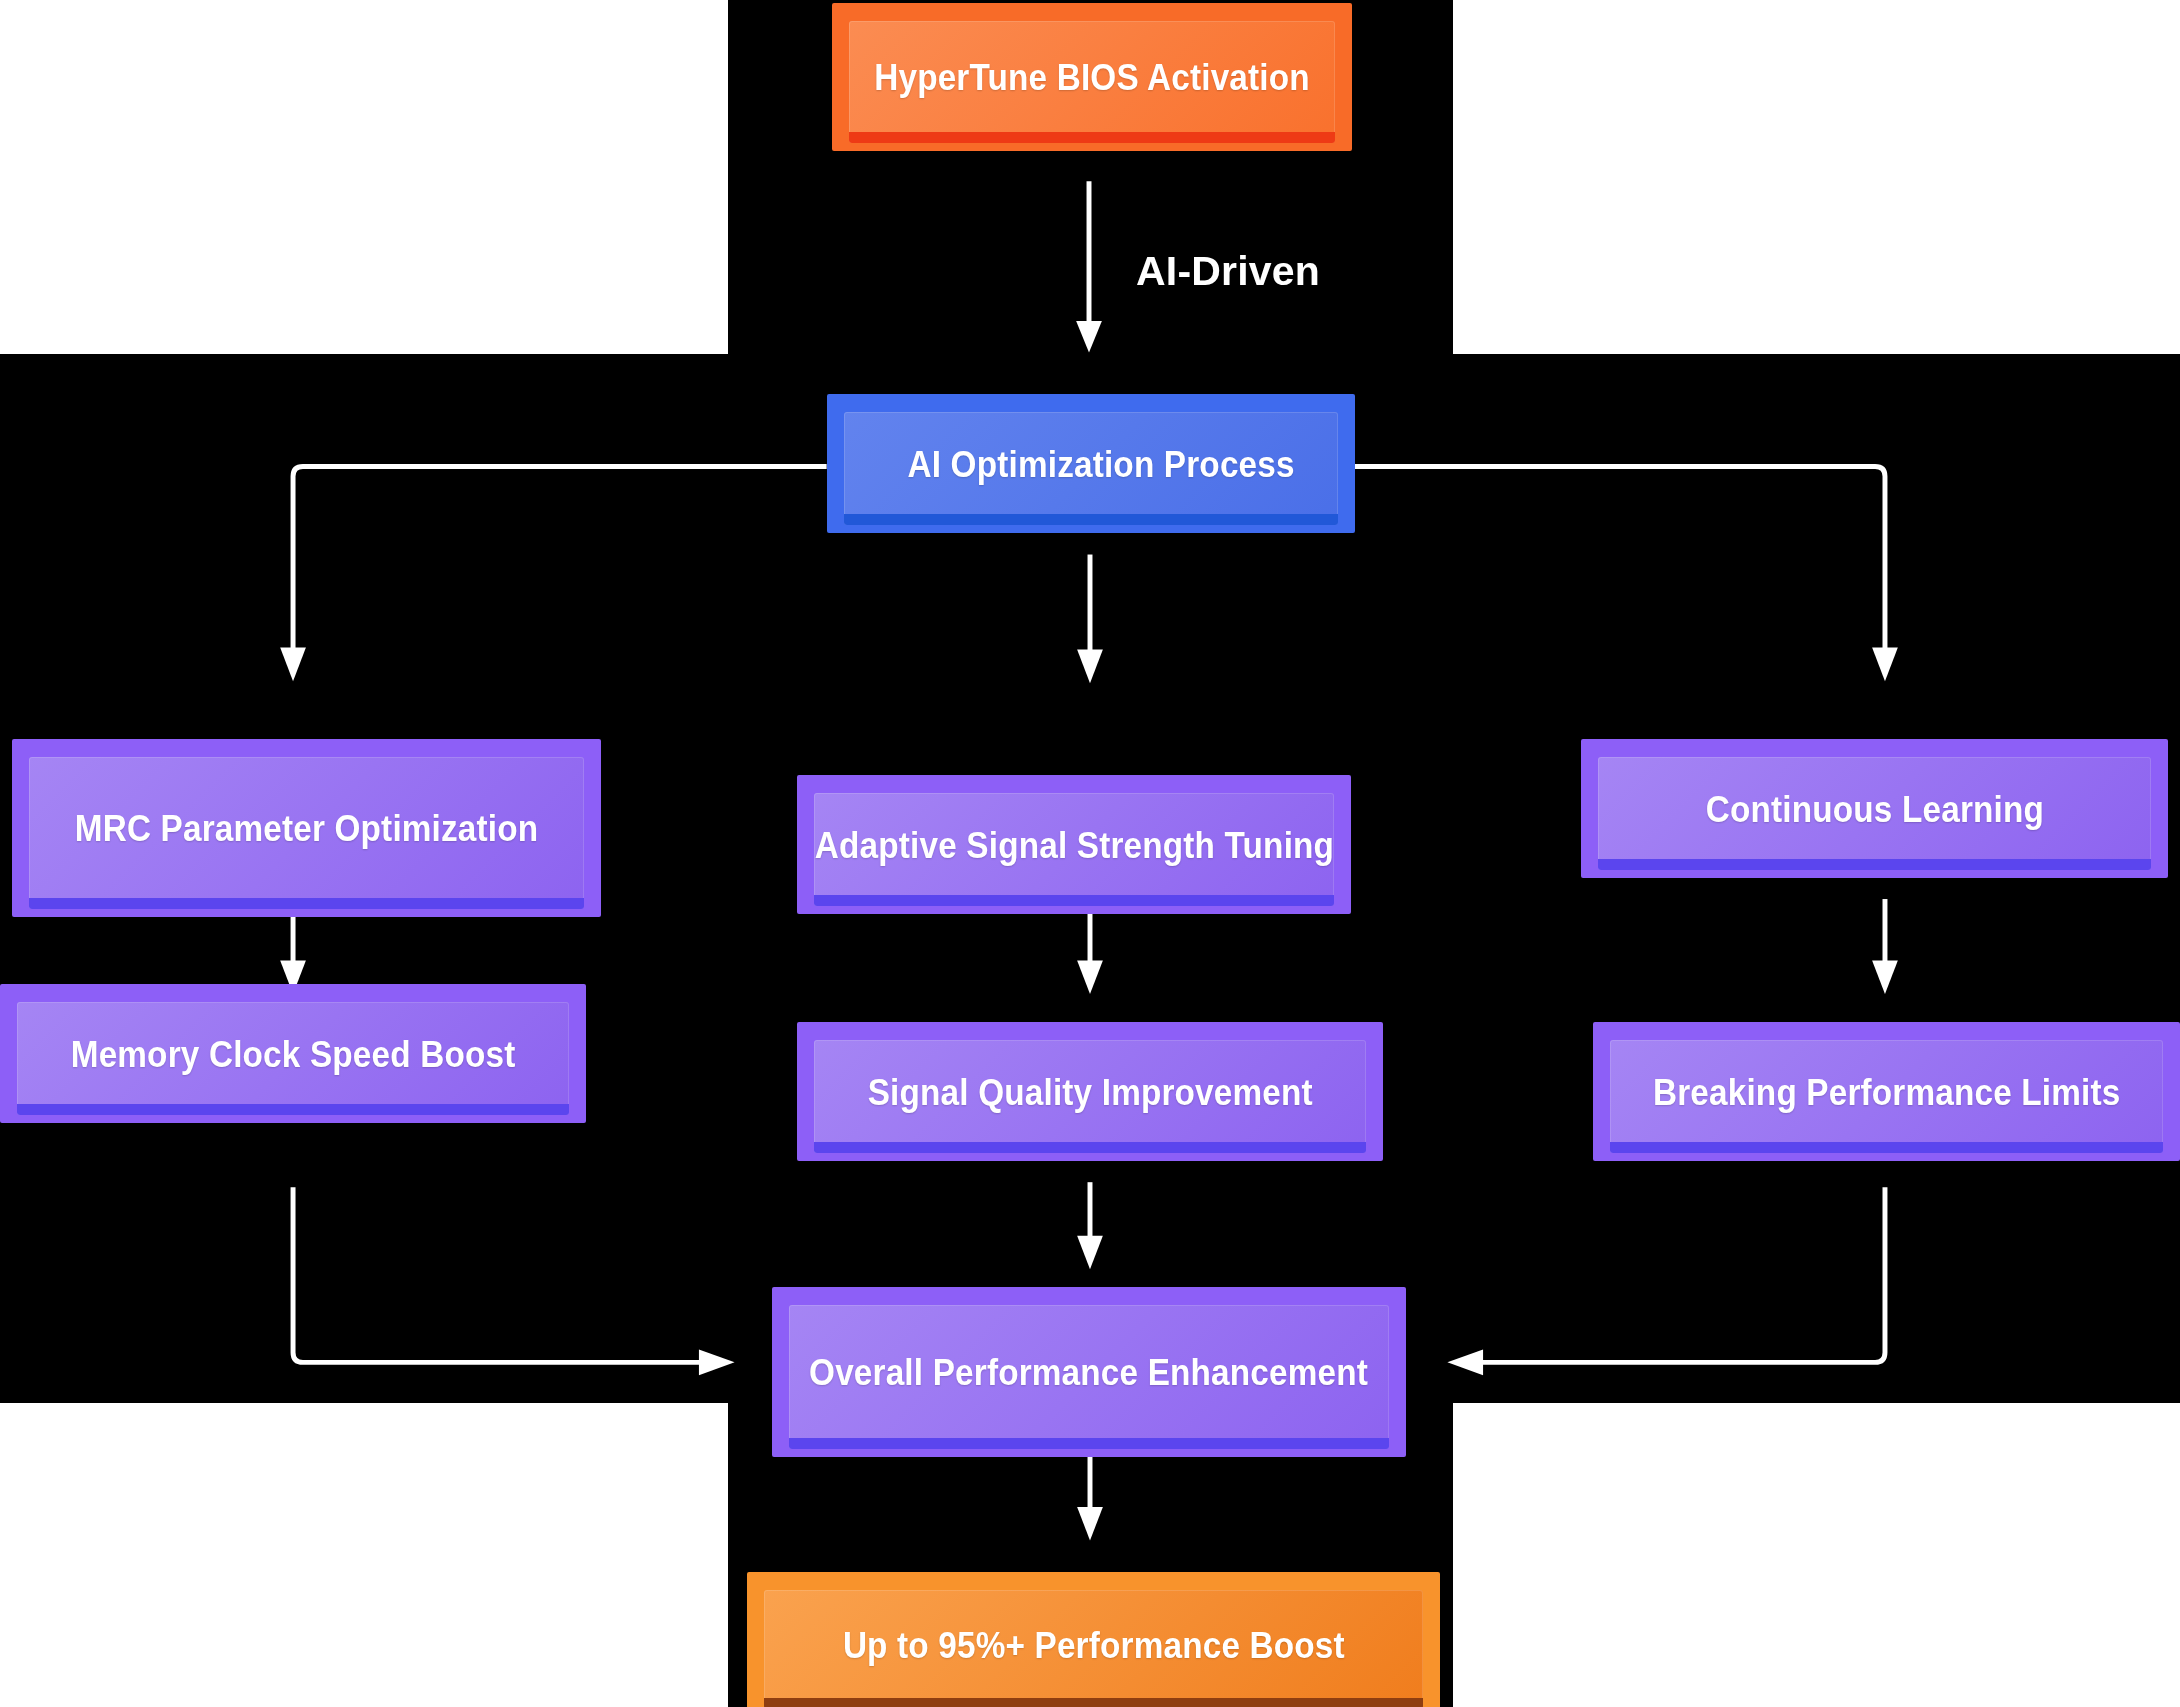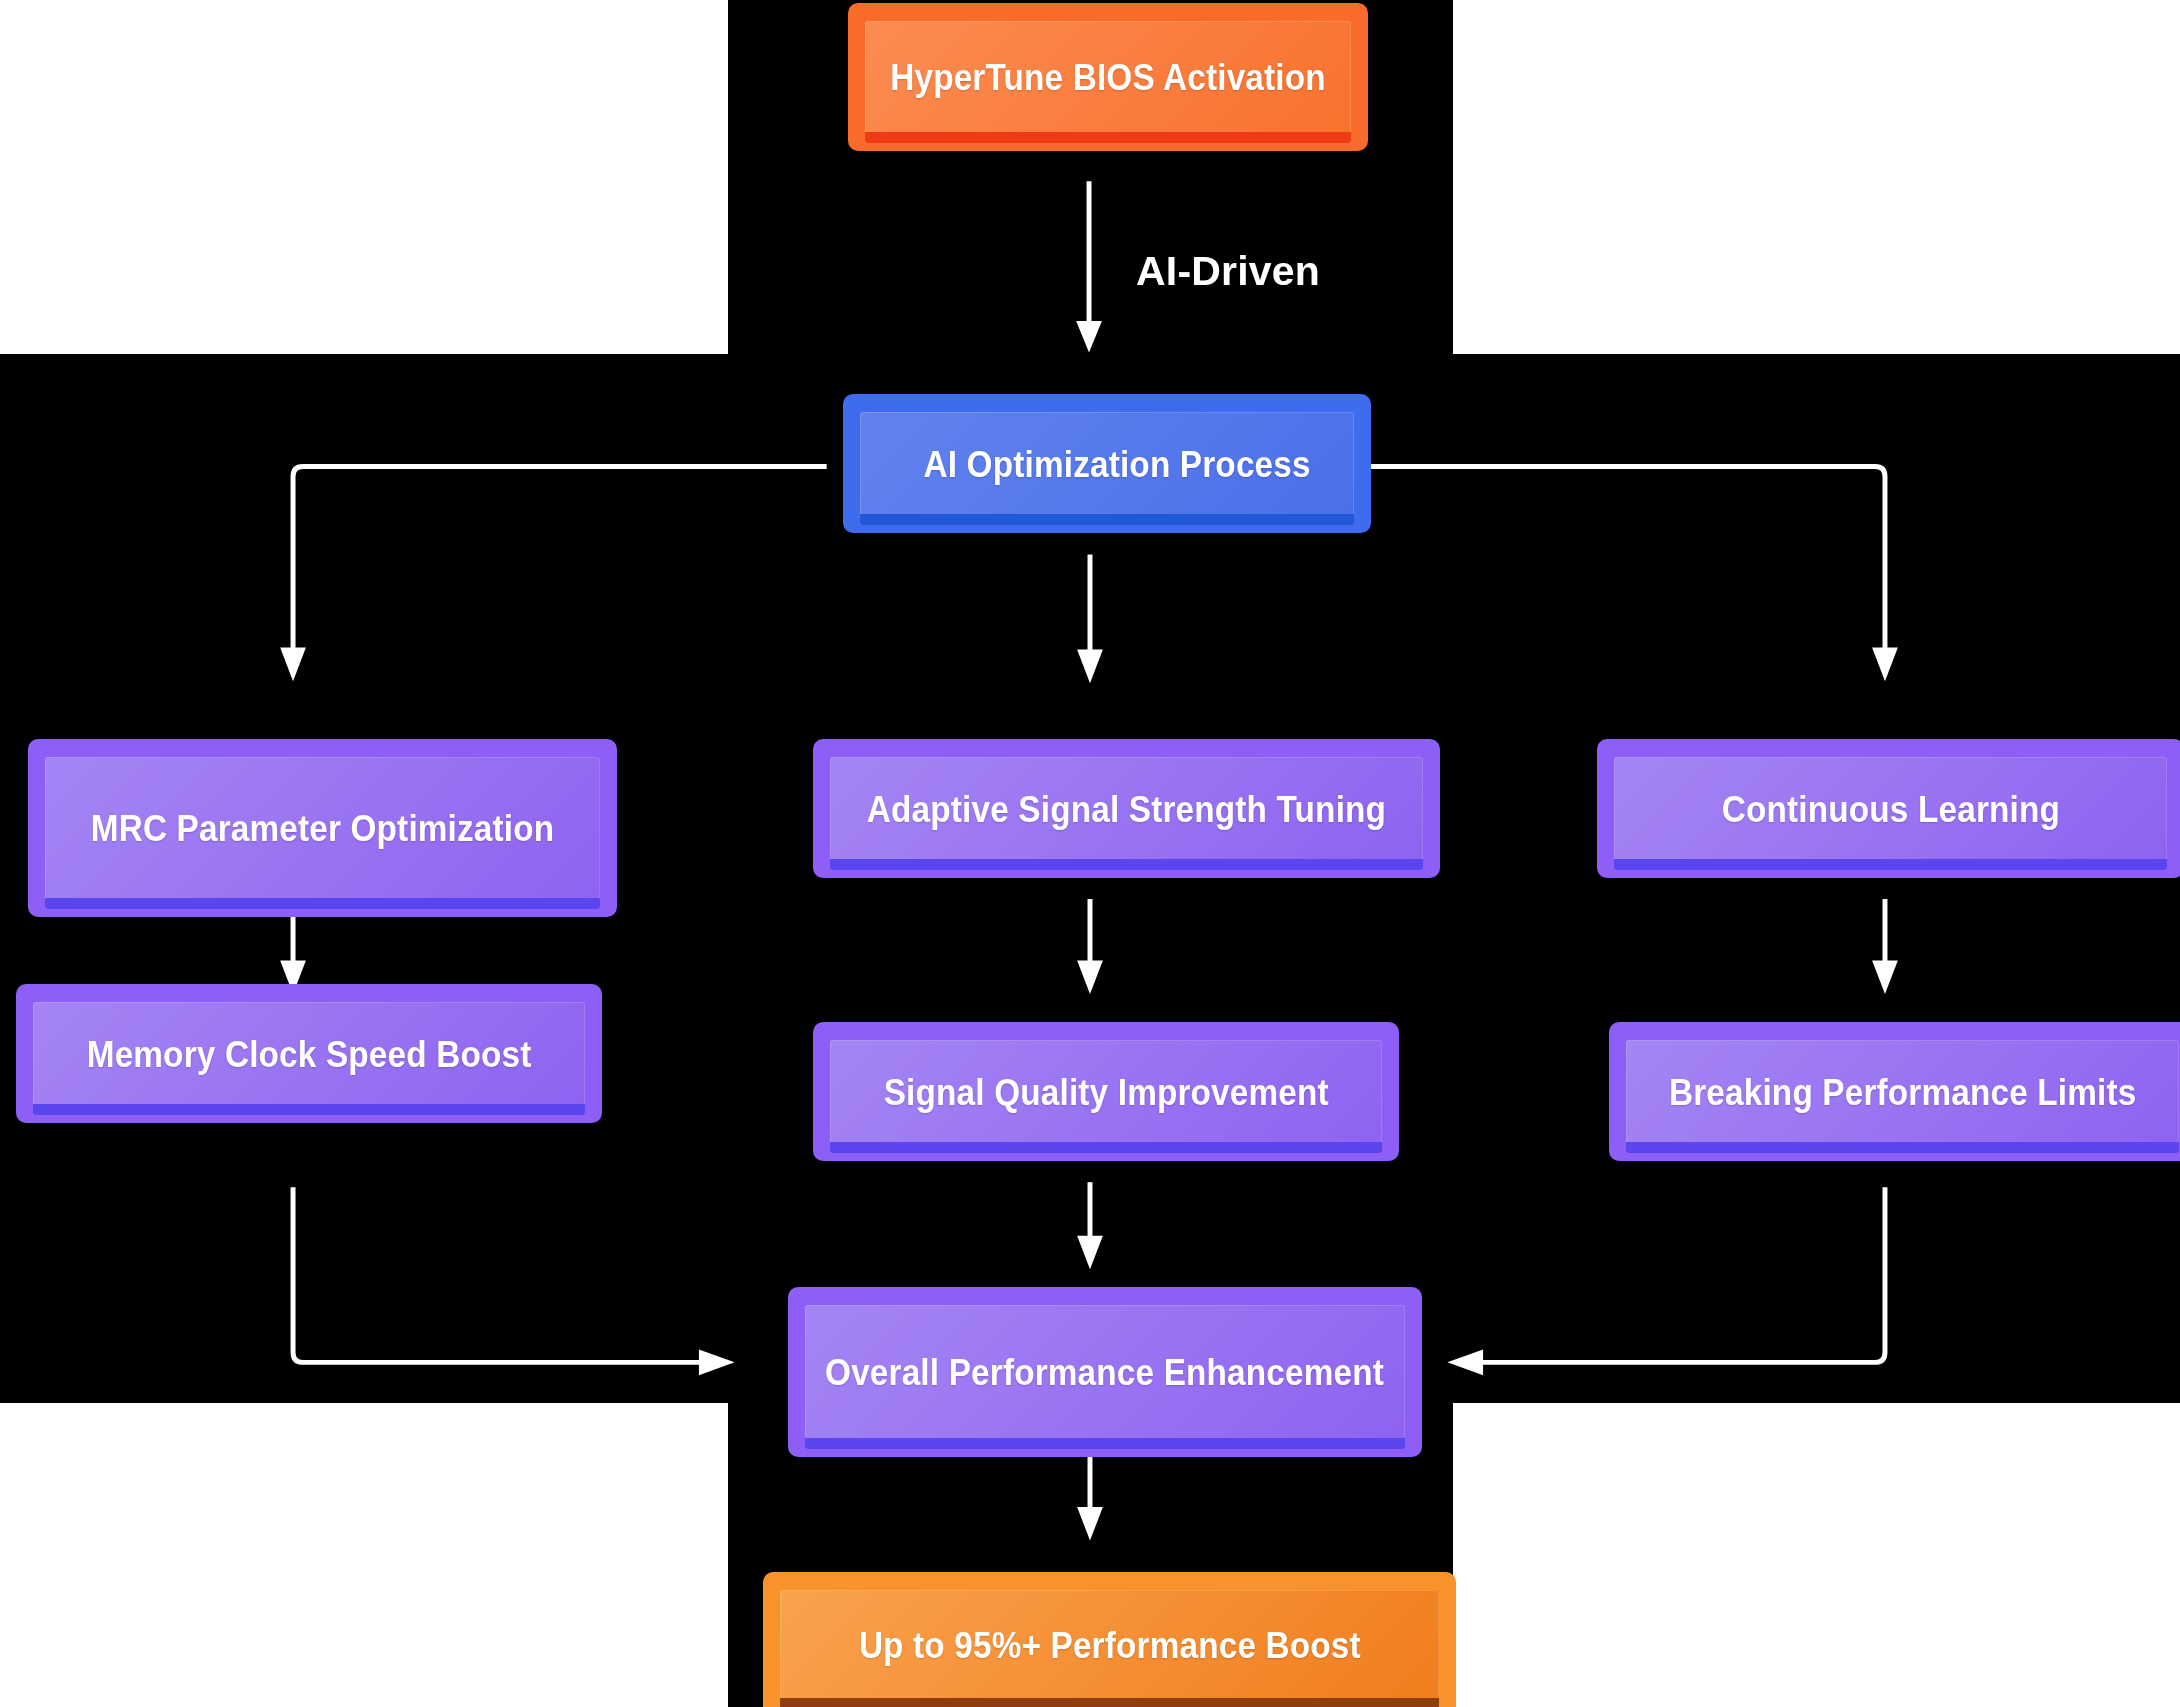--- a/index.html
+++ b/index.html
@@ -10,21 +10,21 @@
     background: var(--page-bg, #ffffff);
     font-family: "Liberation Sans", sans-serif;
   }
 
   
   .bg-rect { position: absolute; background: var(--diagram-bg, #000000); }
   .bg-col  { left: 728px; top: 0; width: 725px; height: 1708px; }
   .bg-band { left: 0; top: 354px; width: 2180px; height: 1049px; }
 
   
-  .node { position: absolute; border-radius: 10px; margin-left: 16px; }
+  .node { position: absolute; border-radius: 2px; }
   .node .panel {
     position: absolute; left: 17px; right: 17px; top: 18px; bottom: 8px;
     border-radius: 3px; overflow: hidden;
     display: flex; align-items: center; justify-content: center;
     box-shadow: inset 0 0 0 1px rgba(255,255,255,.14);
   }
   .node .strip { position: absolute; left: 0; right: 0; bottom: 0; height: 11px; }
   .node .label {
     color: #ffffff; font-weight: 700; font-size: 37px;
     display: inline-block; transform: scaleX(.9); transform-origin: center;
@@ -45,21 +45,21 @@
   .purple .strip { background: var(--purple-strip, #5b45ee); }
 
   .orange        { background: var(--orange-border, #f8932c); }
   .orange .panel { background: linear-gradient(135deg, #faa24e, #f07d1d); }
   .orange .strip { background: var(--orange-strip, #8f3e10); }
 
   
   #n-bios     { left: 832px;  top: 3px;    width: 520px; height: 148px; }
   #n-ai       { left: 827px;  top: 394px;  width: 528px; height: 139px; }
   #n-mrc      { left: 12px;   top: 739px;  width: 589px; height: 178px; }
-  #n-adaptive { left: 797px;  top: 739px;  width: 627px; height: 139px; }
+  #n-adaptive { left: 797px;  top: 775px;  width: 554px; height: 139px; }
   #n-learning { left: 1581px; top: 739px;  width: 587px; height: 139px; }
   #n-memory   { left: 0px;    top: 984px; width: 586px; height: 139px; }
   #n-signal   { left: 797px;  top: 1022px; width: 586px; height: 139px; }
   #n-breaking { left: 1593px; top: 1022px; width: 587px; height: 139px; }
   #n-overall  { left: 772px;  top: 1287px; width: 634px; height: 170px; }
   #n-boost    { left: 747px;  top: 1572px; width: 693px; height: 145px; }
 
   
   #arrows { position: absolute; left: 0; top: 0; pointer-events: none; }
   #arrows path { stroke: #ffffff; stroke-width: 5; fill: none; }

